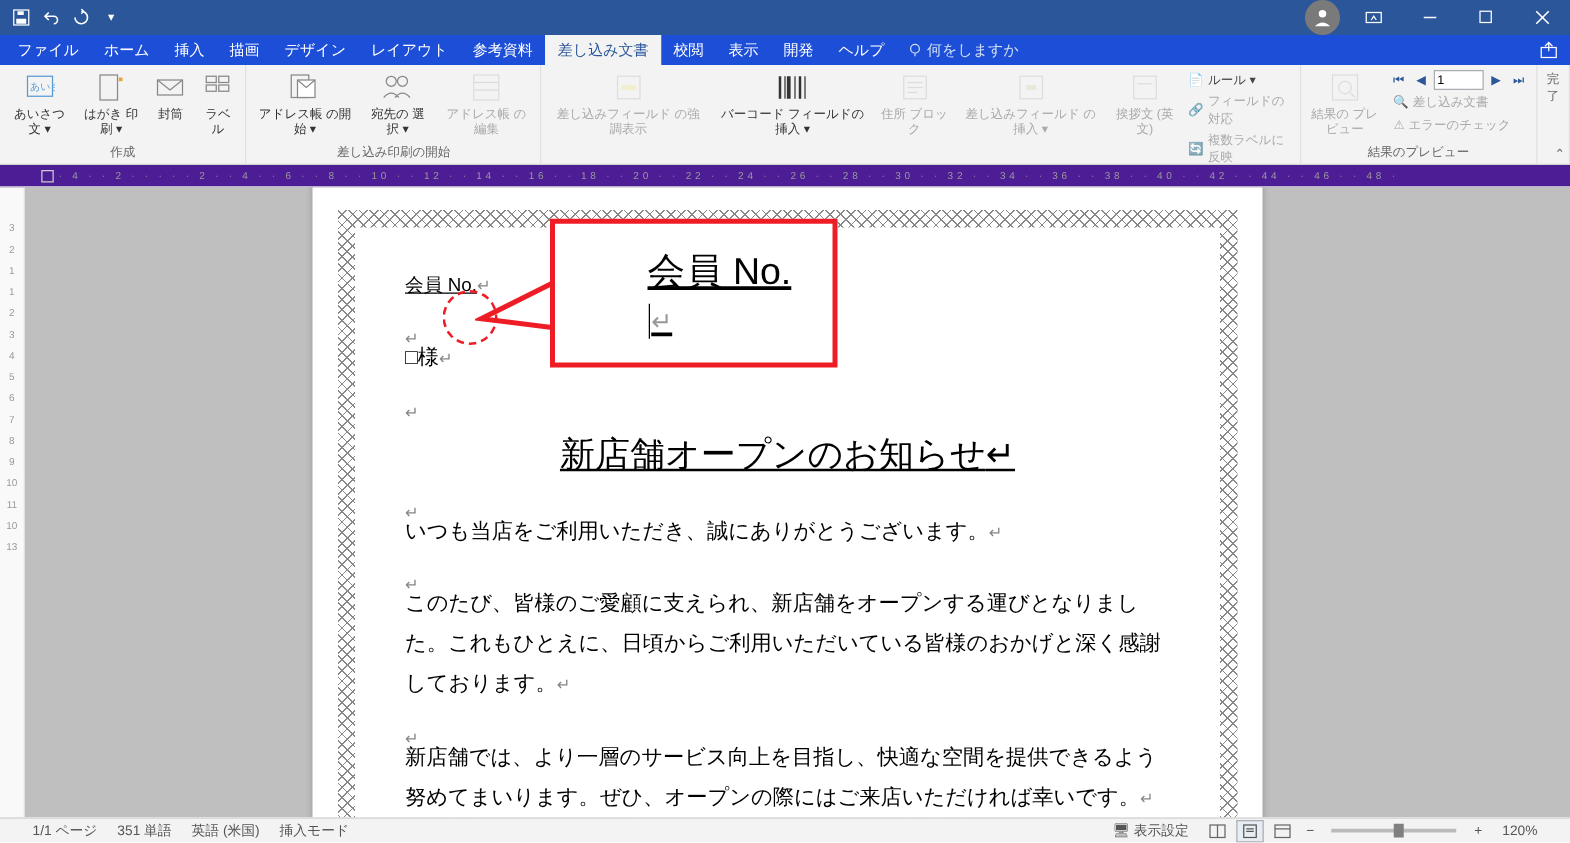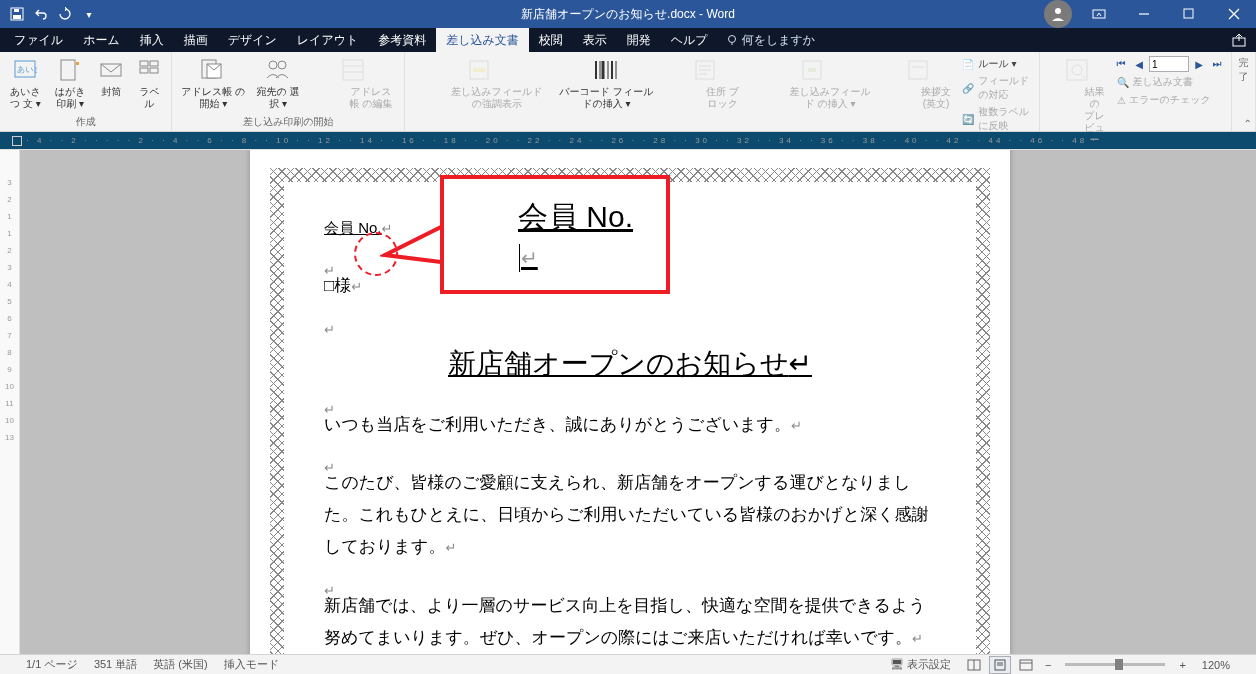--- a/index.html
+++ b/index.html
@@ -8,44 +8,44 @@
 
 .title-bar { height: 28px; background: #2b579a; color: #fff; display: flex; align-items: center; font-size: 12px; position: relative; }
 .title-bar .qat { display: flex; align-items: center; gap: 2px; padding-left: 6px; }
 .title-bar .qat .icon { width: 22px; height: 22px; display: flex; align-items: center; justify-content: center; cursor: pointer; }
 .title-bar .doc-title { position: absolute; left: 50%; transform: translateX(-50%); font-size: 12px; }
 .title-bar .win-controls { margin-left: auto; display: flex; }
 .title-bar .win-controls .wc { width: 45px; height: 28px; display: flex; align-items: center; justify-content: center; cursor: pointer; }
 .title-bar .user-icon { width: 28px; height: 28px; border-radius: 50%; background: #7a7a7a; display: flex; align-items: center; justify-content: center; margin-right: 4px; }
 
 
-.ribbon-tabs { height: 24px; background: #0f172a; display: flex; align-items: stretch; font-size: 12px; padding-left: 4px; }
+.ribbon-tabs { height: 24px; background: #1d4ed8; display: flex; align-items: stretch; font-size: 12px; padding-left: 4px; }
 .ribbon-tabs .tab { padding: 0 10px; color: #fff; display: flex; align-items: center; cursor: pointer; }
 .ribbon-tabs .tab.active { background: #f3f3f3; color: #2b579a; }
 .ribbon-tabs .tell-me { margin-left: 8px; color: #cfe0f4; display: flex; align-items: center; gap: 4px; }
 .ribbon-tabs .share { margin-left: auto; padding: 0 10px; color: #fff; display: flex; align-items: center; }
 
 
 .ribbon { height: 80px; background: #f3f3f3; border-bottom: 1px solid #d4d4d4; display: flex; font-size: 10px; position: relative; }
 .ribbon-group { border-right: 1px solid #e1e1e1; padding: 2px 4px 0 4px; display: flex; flex-direction: column; }
 .ribbon-group .items { display: flex; gap: 2px; flex: 1; }
 .ribbon-group .group-label { text-align: center; font-size: 10px; color: #666; padding: 2px 0; }
 .rbtn { display: flex; flex-direction: column; align-items: center; justify-content: flex-start; padding: 2px 4px; cursor: pointer; min-width: 36px; }
 .rbtn .ricon { width: 28px; height: 28px; display: flex; align-items: center; justify-content: center; }
 .rbtn .rlabel { font-size: 10px; text-align: center; line-height: 1.2; margin-top: 2px; color: #333; }
-.rbtn.disabled .rlabel { color: #aaa; margin-left: 36px; }
+.rbtn.disabled .rlabel { color: #aaa; }
 .rbtn.disabled .ricon svg { opacity: 0.4; }
 .rsmall { display: flex; align-items: center; gap: 3px; padding: 1px 4px; cursor: pointer; font-size: 10px; color: #444; }
 .ribbon .collapse { position: absolute; right: 4px; bottom: 2px; font-size: 10px; color: #666; cursor: pointer; }
 .record-nav { display: flex; align-items: center; gap: 2px; }
 .record-nav .navbtn { width: 16px; height: 16px; display: flex; align-items: center; justify-content: center; cursor: pointer; color: #2b579a; }
 .record-nav input { width: 40px; height: 16px; font-size: 10px; text-align: left; padding-left: 2px; border: 1px solid #abadb3; }
 
 
-.ruler-area { height: 18px; background: #0c4a6e; border-bottom: 1px solid #e0e0e0; display: flex; align-items: center; font-size: 8px; color: #888; padding-left: 12px; overflow: hidden; }
+.ruler-area { height: 18px; background: #4c1d95; border-bottom: 1px solid #e0e0e0; display: flex; align-items: center; font-size: 8px; color: #888; padding-left: 33px; overflow: hidden; }
 .corner { width: 10px; height: 10px; border: 1px solid #ccc; margin-right: 4px; }
 .ruler-ticks { white-space: nowrap; letter-spacing: 3px; color: #999; }
 
 
 .doc-area { position: absolute; top: 150px; bottom: 20px; left: 0; right: 0; background: #bfbfbf; overflow: hidden; }
 .vruler { position: absolute; left: 0; top: 0; bottom: 0; width: 20px; background: #f9f9f9; border-right: 1px solid #e0e0e0; font-size: 8px; color: #999; text-align: center; padding-top: 20px; }
 .vruler div { margin: 8px 0; }
 .page { position: absolute; left: 250px; top: -10px; width: 760px; height: 1000px; background: #fff; box-shadow: 0 0 6px rgba(0,0,0,0.25); }
 .page-border { position: absolute; left: 20px; right: 20px; top: 28px; height: 900px;
   background-image:
@@ -96,21 +96,20 @@
         </svg>
       </div>
     <div class="icon">
         <svg width="14" height="14" viewBox="0 0 14 14">
           <path d="M7 2 A5 5 0 1 1 2 7" fill="none" stroke="#fff" stroke-width="1.3"></path>
           <path d="M7 0 L9 2 L7 4" fill="none" stroke="#fff"></path>
         </svg>
       </div>
     <div class="icon" style="font-size:10px;color:#fff;">▾</div>
   </div>
-  <div class="doc-title">新店舗オープンのお知らせ.docx - Word</div>
   <div class="win-controls">
     <div class="user-icon">
         <svg width="16" height="16" viewBox="0 0 16 16">
           <circle cx="8" cy="5" r="3" fill="#fff"></circle>
           <path d="M2 15 Q8 9 14 15" fill="#fff"></path>
         </svg>
       </div>
     <div class="wc">
         <svg width="14" height="14" viewBox="0 0 14 14">
           <rect x="1" y="3" width="12" height="8" fill="none" stroke="#fff"></rect>

